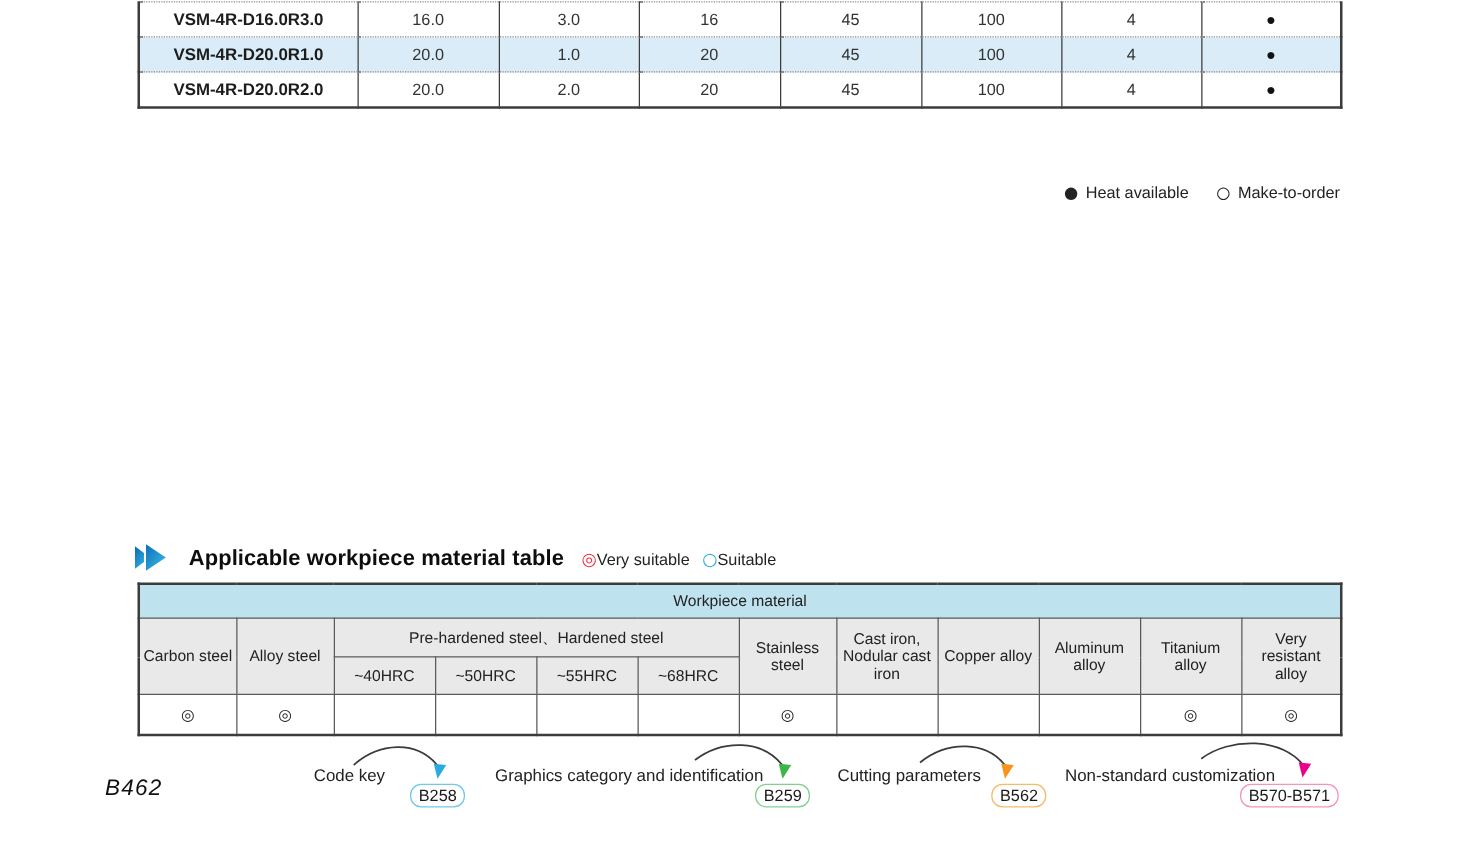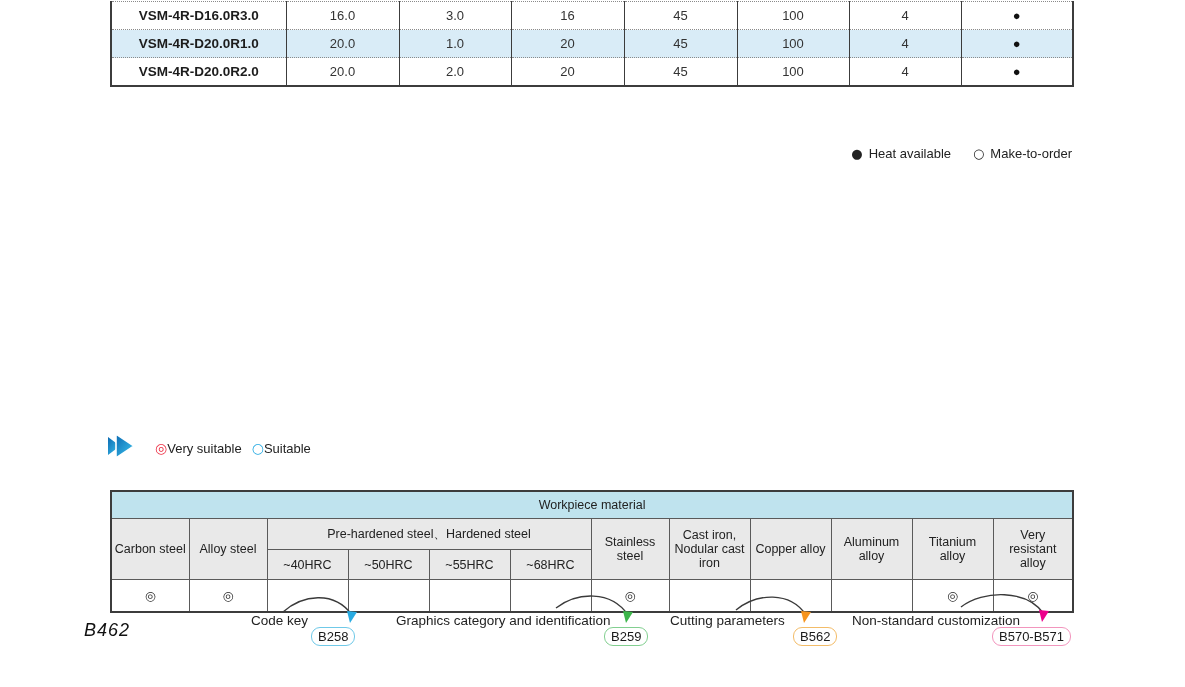--- a/index.html
+++ b/index.html
@@ -24,21 +24,21 @@
 
   
   .section-head{position:absolute;left:107px;top:433px;display:flex;align-items:center;}
   .section-title{font-size:17.5px;font-weight:bold;color:#0d0d0d;margin-left:10px;letter-spacing:0.1px;}
   .mat-legend{font-size:13px;color:#222;margin-left:14px;margin-top:3px;}
   .mat-legend .sym-very{color:#ed3348;font-family:"DejaVu Sans",sans-serif;font-size:14px;}
   .mat-legend .sym-ok{color:#29abe2;font-family:"DejaVu Sans",sans-serif;font-size:14px;}
   .mat-legend .item2{margin-left:10px;}
 
   
-  .mat-wrap{position:absolute;left:110px;top:490px;}
+  .mat-wrap{position:absolute;left:110px;top:466px;}
   table.mat{border-collapse:collapse;table-layout:fixed;width:962px;border:2px solid #3c3c3c;}
   table.mat td{border:1px solid #5a5a5a;text-align:center;vertical-align:middle;
                font-size:12.5px;line-height:1.12;color:#222;padding:1px 2px;}
   td.banner{background:#bfe3ee;height:24px;font-size:13.5px;border-bottom:1px solid #3c3c3c;}
   td.hdr{background:#e9e9e9;}
   tr.hrow1 td{height:28px;}
   tr.hrow2 td{height:27px;}
   tr.drow td{height:29px;background:#fff;}
   td.rating{color:#ed3348;font-family:"DejaVu Sans",sans-serif;font-size:16px;font-weight:normal;}
 
@@ -111,20 +111,21 @@
     <svg width="34" height="26" viewBox="0 0 34 26">
       <defs>
         <linearGradient id="arrgrad" x1="0" y1="0" x2="1" y2="1">
           <stop offset="0" stop-color="#0b6ab2"></stop>
             <stop offset="1" stop-color="#3fc6f0"></stop>
         </linearGradient>
       </defs>
       <polygon points="1,4 13,13 1,22" fill="url(#arrgrad)"></polygon>
       <polygon points="9,1 27,13 9,25" fill="url(#arrgrad)" stroke="#ffffff" stroke-width="1.6"></polygon>
     </svg>
+    <span class="section-title">Applicable workpiece material table</span>
     <span class="mat-legend">
       <span class="sym-very">◎</span><span>Very suitable</span><span class="item2 sym-ok">○</span><span>Suitable</span>
     </span>
   </div>
 
   <div class="mat-wrap">
     <table class="mat">
       <colgroup>
         <col style="width:78px">
           <col style="width:78px">
@@ -172,21 +173,21 @@
           <td class="rating"></td>
           <td class="rating"></td>
           <td class="rating">◎</td>
           <td class="rating">◎</td>
         </tr>
       </tbody>
     </table>
   </div>
 
   <div class="note-label" style="left:251px;top:613px;">Code key</div>
-  <div class="badge" style="left: 311px; top: 627px; border-color: rgb(111, 201, 232);">B258</div>
+  <div class="badge" style="left: 328px; top: 627px; border-color: rgb(111, 201, 232);">B258</div>
 
   <div class="note-label" style="left:396px;top:613px;">Graphics category and identification</div>
   <div class="badge" style="left: 604px; top: 627px; border-color: rgb(130, 207, 144);">B259</div>
 
   <div class="note-label" style="left:670px;top:613px;">Cutting parameters</div>
   <div class="badge" style="left: 793px; top: 627px; border-color: rgb(243, 188, 104);">B562</div>
 
   <div class="note-label" style="left:852px;top:613px;">Non-standard customization</div>
   <div class="badge" style="left: 992px; top: 627px; border-color: rgb(242, 149, 189);">B570-B571</div>
 

